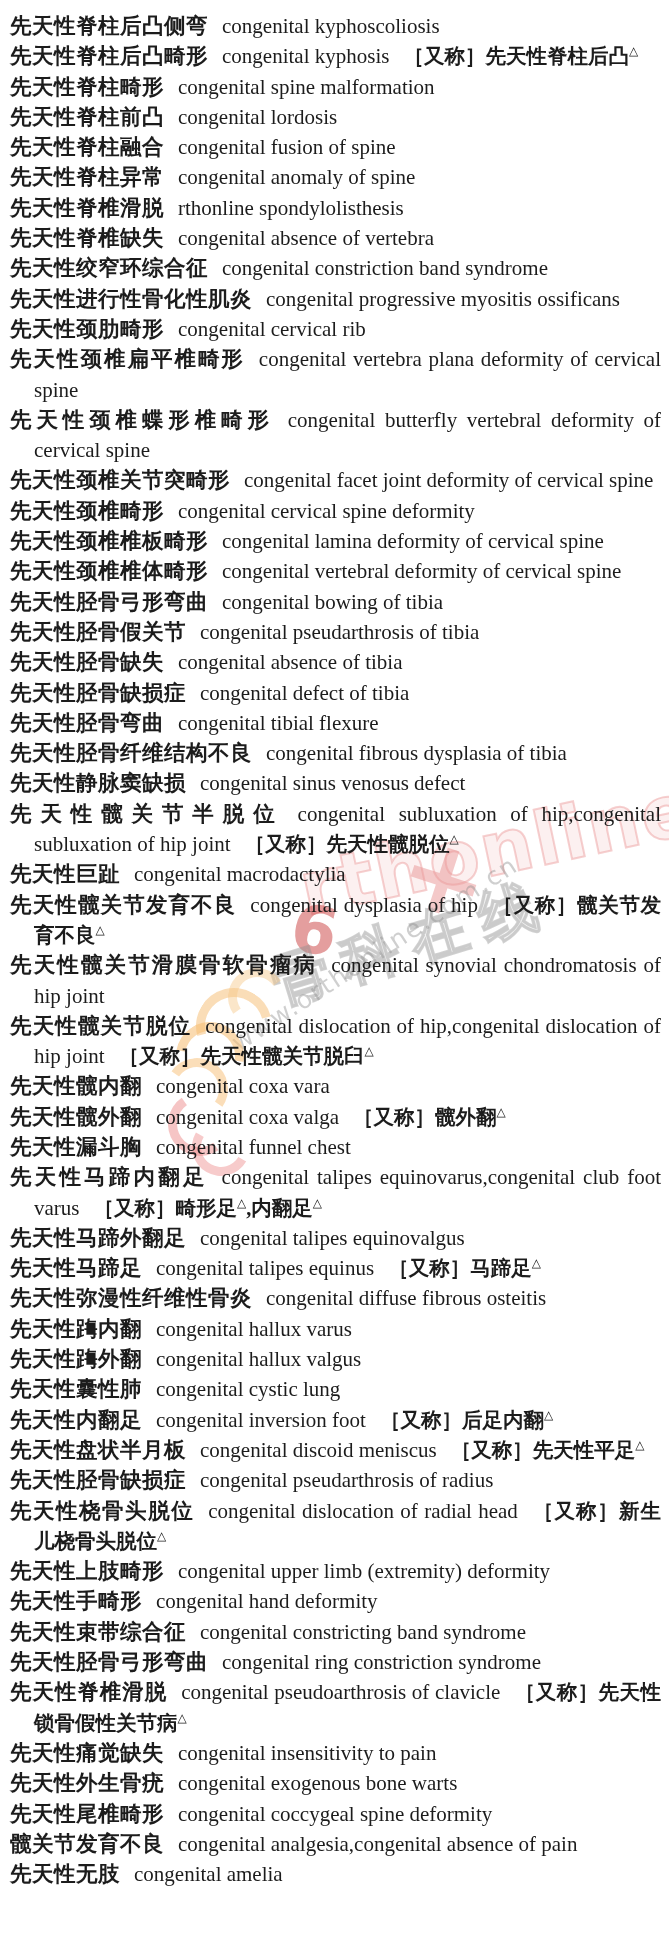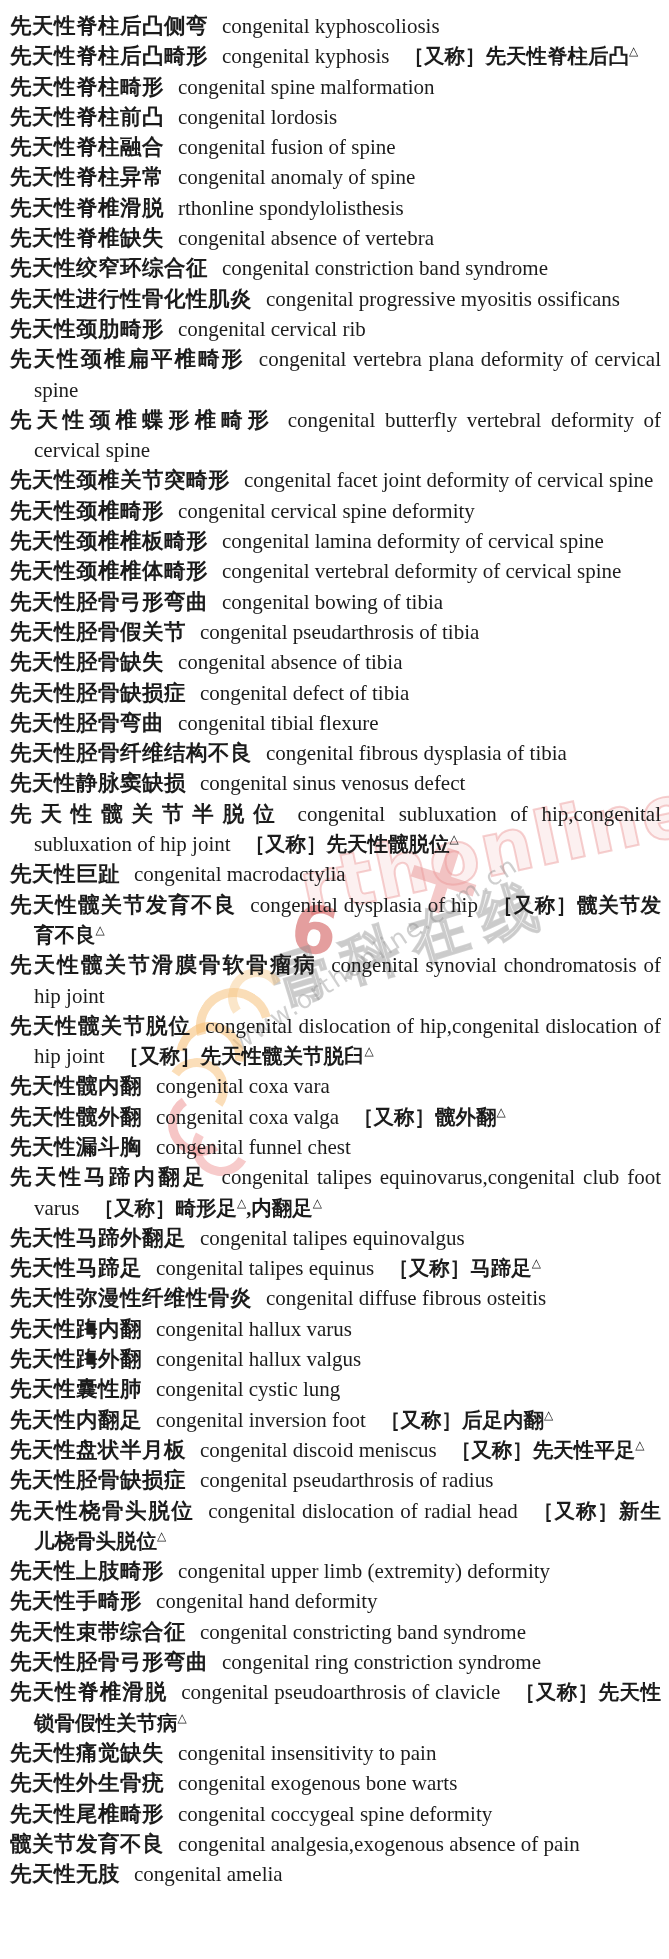--- a/index.html
+++ b/index.html
@@ -139,16 +139,16 @@
       <p class="entry"><b class="cn">先天性胫骨缺损症</b><span class="en">congenital pseudarthrosis of radius</span></p>
       <p class="entry"><b class="cn">先天性桡骨头脱位</b><span class="en">congenital dislocation of radial head</span><span class="alias">［又称］新生儿桡骨头脱位<sup>△</sup></span></p>
       <p class="entry"><b class="cn">先天性上肢畸形</b><span class="en">congenital upper limb (extremity) deformity</span></p>
       <p class="entry"><b class="cn">先天性手畸形</b><span class="en">congenital hand deformity</span></p>
       <p class="entry"><b class="cn">先天性束带综合征</b><span class="en">congenital constricting band syndrome</span></p>
       <p class="entry"><b class="cn">先天性胫骨弓形弯曲</b><span class="en">congenital ring constriction syndrome</span></p>
       <p class="entry"><b class="cn">先天性脊椎滑脱</b><span class="en">congenital pseudoarthrosis of clavicle</span><span class="alias">［又称］先天性锁骨假性关节病<sup>△</sup></span></p>
       <p class="entry"><b class="cn">先天性痛觉缺失</b><span class="en">congenital insensitivity to pain</span></p>
       <p class="entry"><b class="cn">先天性外生骨疣</b><span class="en">congenital exogenous bone warts</span></p>
       <p class="entry"><b class="cn">先天性尾椎畸形</b><span class="en">congenital coccygeal spine deformity</span></p>
-      <p class="entry"><b class="cn">髋关节发育不良</b><span class="en">congenital analgesia,exogenous absence of pain</span></p>
+      <p class="entry"><b class="cn">髋关节发育不良</b><span class="en">congenital analgesia,congenital absence of pain</span></p>
       <p class="entry"><b class="cn">先天性无肢</b><span class="en">congenital amelia</span></p>
     </div>
 </main>
 
 </body></html>

